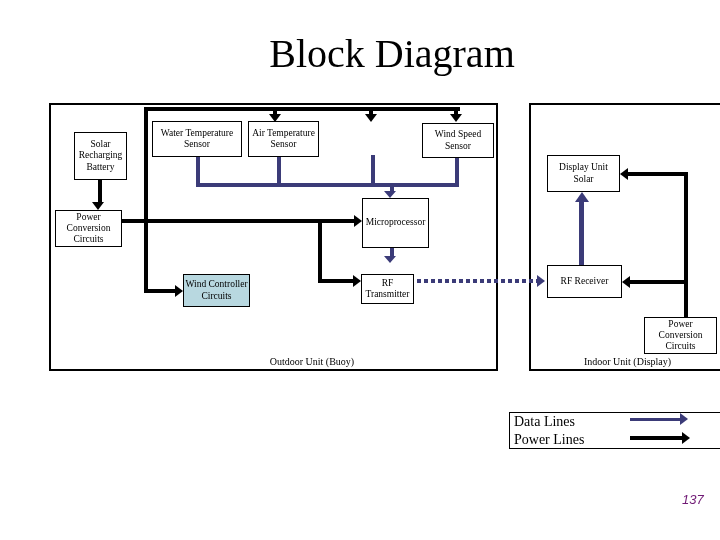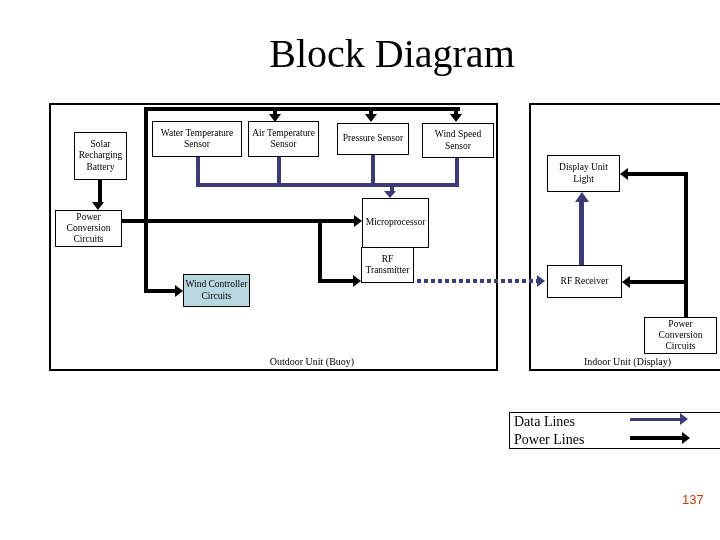--- a/index.html
+++ b/index.html
@@ -22,21 +22,21 @@
   .tl-k{border-top:6px solid transparent;border-bottom:6px solid transparent;border-right:8px solid var(--power-line,#000);}
   .td-b{border-left:6px solid transparent;border-right:6px solid transparent;border-top:7px solid var(--data-line,#3b3b78);}
   .tr-b{border-top:6px solid transparent;border-bottom:6px solid transparent;border-left:8px solid var(--data-line,#3b3b78);}
   .tu-b{border-left:7px solid transparent;border-right:7px solid transparent;border-bottom:10px solid var(--data-line,#3b3b78);}
   .dotted{position:absolute;height:4px;
           background:repeating-linear-gradient(90deg,var(--data-line,#3b3b78) 0 4px,transparent 4px 7px);}
   .light{background:var(--light-fill,#b8d8e0);}
   .legendbox{position:absolute;border:1px solid #000;background:#fff;}
   .legendtext{position:absolute;font-size:14px;color:#000;}
   .pagenum{position:absolute;font-family:"Liberation Sans","DejaVu Sans",sans-serif;
-           font-size:13px;color:#c2410c;}
+           font-size:13px;color:#701a75;font-style:italic;}
 </style>
 </head>
 <body>
 
 <div class="slide">
 
   <div class="title">Block Diagram</div>
 
   <div class="unitbox" style="left:17px;top:103px;width:449px;height:268px"></div>
   <div class="unitbox" style="left:497px;top:103px;width:203px;height:268px"></div>
@@ -84,27 +84,26 @@
   <div class="tri tu-b" style="left:543px;top:192px"></div>
   <div class="dl" style="left:547px;top:202px;width:5px;height:63px"></div>
 
   <div class="dotted" style="left:385px;top:279px;width:120px"></div>
   <div class="tri tr-b" style="left:505px;top:275px"></div>
 
   <div class="node" style="left:42px;top:132px;width:53px;height:48px">Solar Recharging Battery</div>
   <div class="node" style="left:23px;top:210px;width:67px;height:37px">Power Conversion Circuits</div>
   <div class="node" style="left:120px;top:121px;width:90px;height:36px">Water Temperature Sensor</div>
   <div class="node" style="left:216px;top:121px;width:71px;height:36px">Air Temperature Sensor</div>
-  <div class="node" style="left:305px;top:123px;width:72px;height:32px">Pressure Sensor</div>
   <div class="node" style="left:390px;top:123px;width:72px;height:35px">Wind Speed Sensor</div>
   <div class="node" style="left:330px;top:198px;width:67px;height:50px">Microprocessor</div>
-  <div class="node" style="left:329px;top:247px;width:53px;height:36px">RF Transmitter</div>
+  <div class="node" style="left:329px;top:274px;width:53px;height:30px">RF Transmitter</div>
   <div class="node light" style="left:151px;top:274px;width:67px;height:33px">Wind Controller Circuits</div>
 
-  <div class="node" style="left:515px;top:155px;width:73px;height:37px">Display Unit Light</div>
+  <div class="node" style="left:515px;top:155px;width:73px;height:37px">Display Unit Solar</div>
   <div class="node" style="left:515px;top:265px;width:75px;height:33px">RF Receiver</div>
   <div class="node" style="left:612px;top:317px;width:73px;height:37px">Power Conversion Circuits</div>
 
   <div class="unitlabel" style="left:180px;top:356px;width:200px">Outdoor Unit (Buoy)</div>
   <div class="unitlabel" style="left:497px;top:356px;width:197px">Indoor Unit (Display)</div>
 
   <div class="legendbox" style="left:477px;top:412px;width:235px;height:37px"></div>
   <div class="legendtext" style="left:482px;top:414px">Data Lines</div>
   <div class="legendtext" style="left:482px;top:432px">Power Lines</div>
   <div class="dl h" style="left:598px;top:418px;width:50px;height:3px"></div>

